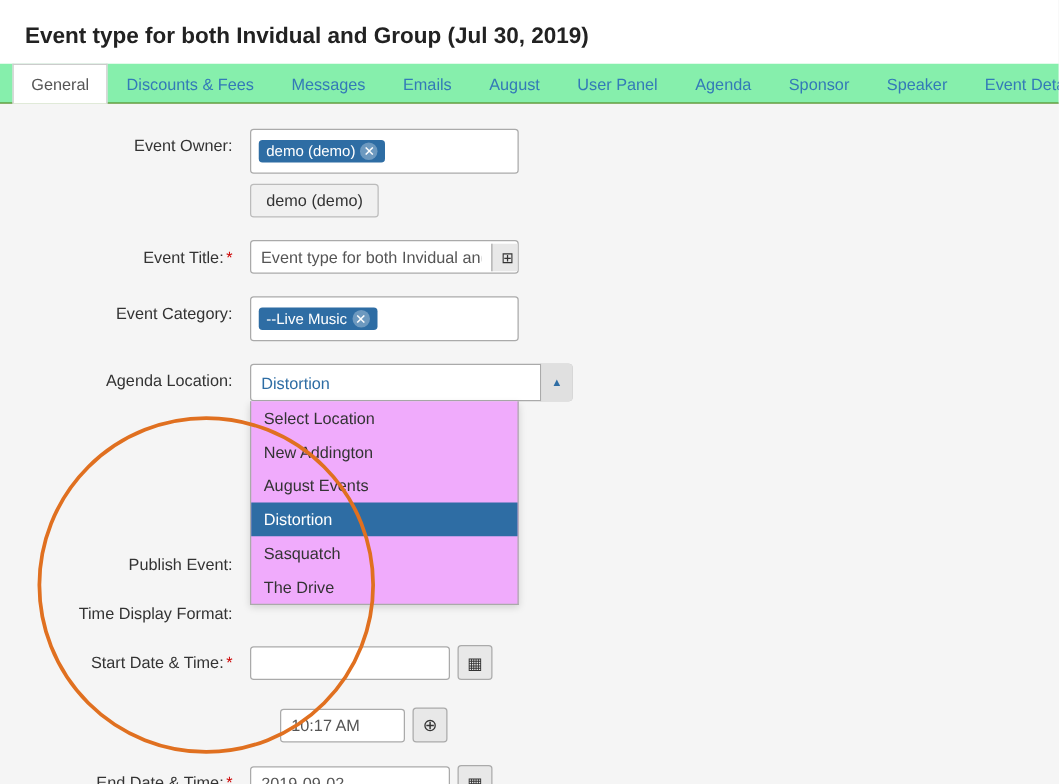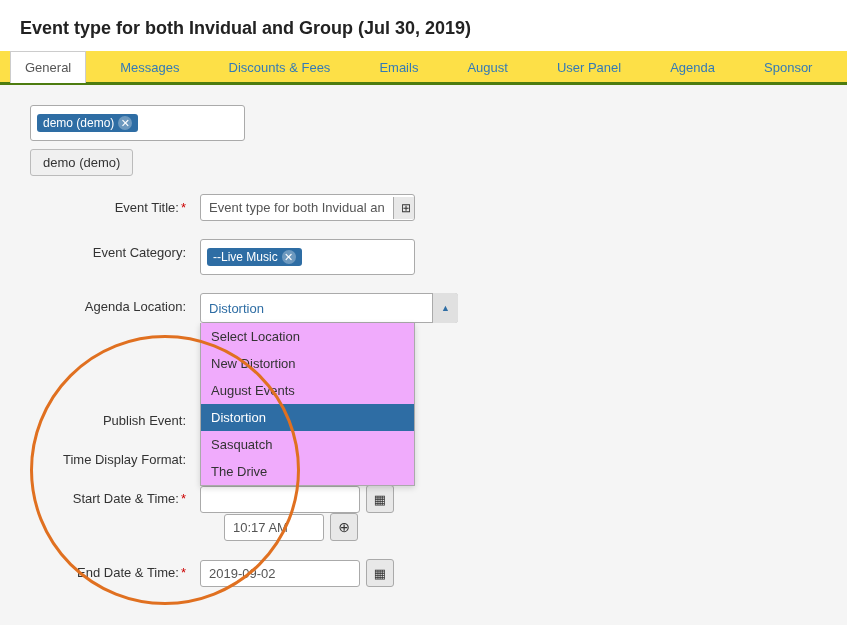--- a/index.html
+++ b/index.html
@@ -16,24 +16,23 @@
       position: relative;
     }
     .page-title {
       font-size: 18px;
       font-weight: bold;
       padding: 18px 20px 12px 20px;
       color: #222;
     }
     .tabs-bar {
       display: flex;
-      border-bottom: 3px solid #4d7c0f;
+      border-bottom: 1px solid #4d7c0f;
       padding: 0 10px;
-      background: #fde047;
-      gap: 19px;
+      background: #86efac;
     }
     .tab {
       padding: 8px 14px;
       cursor: pointer;
       font-size: 13px;
       border: 1px solid transparent;
       border-bottom: none;
       margin-bottom: -1px;
       color: #337ab7;
       white-space: nowrap;
@@ -221,21 +220,21 @@
       display: flex;
       align-items: center;
       justify-content: center;
       cursor: pointer;
       font-size: 14px;
     }
     .time-input-wrap {
       display: flex;
       align-items: center;
       gap: 6px;
-      margin-top: 0;
+      margin-top: 22px;
       padding-left: 24px;
     }
     .time-input {
       border: 1px solid #aaa;
       border-radius: 3px;
       padding: 5px 8px;
       font-size: 13px;
       color: #555;
       background: #fff;
       width: 100px;
@@ -267,33 +266,35 @@
   </style>
 </head>
 <body>
 
 <div class="page-wrapper">
 
   <div class="page-title">Event type for both Invidual and Group (Jul 30, 2019)</div>
 
   <div class="tabs-bar">
     <div class="tab active">General</div>
+    <div class="tab">Discounts &amp; Fees</div>
     <div class="tab">Messages</div>
-    <div class="tab">Discounts &amp; Fees</div>
     <div class="tab">Emails</div>
     <div class="tab">August</div>
     <div class="tab">User Panel</div>
     <div class="tab">Agenda</div>
     <div class="tab">Sponsor</div>
+    <div class="tab">Speaker</div>
     <div class="tab">Event Detail</div>
   </div>
 
   <div class="form-area">
 
     <div class="form-row">
+      <div class="form-label">Event Owner:</div>
       <div class="form-control-area">
         <div class="tag-input-box">
           <div class="tag">
             <span>demo (demo)</span>
             <div class="tag-close">✕</div>
           </div>
         </div>
         <div class="user-btn">demo (demo)</div>
       </div>
     </div>
@@ -327,31 +328,31 @@
       <div class="form-control-area">
         <div class="select-wrapper">
           <div class="select-display">
             <span>Distortion</span>
             <div class="select-arrow">
               <span style="font-size:9px;">▲</span>
             </div>
           </div>
           <div class="dropdown-list">
             <div class="dropdown-item">Select Location</div>
-            <div class="dropdown-item">New Distortion</div>
+            <div class="dropdown-item">New Addington</div>
             <div class="dropdown-item">August Events</div>
             <div class="dropdown-item selected">Distortion</div>
             <div class="dropdown-item">Sasquatch</div>
             <div class="dropdown-item">The Drive</div>
           </div>
         </div>
       </div>
     </div>
 
-    <div class="form-row" style="margin-top: 84px;">
+    <div class="form-row" style="margin-top: 117px;">
       <div class="form-label">Publish Event:</div>
       <div class="form-control-area">
       </div>
     </div>
 
     <div class="form-row">
       <div class="form-label">Time Display Format:</div>
       <div class="form-control-area">
       </div>
     </div>

